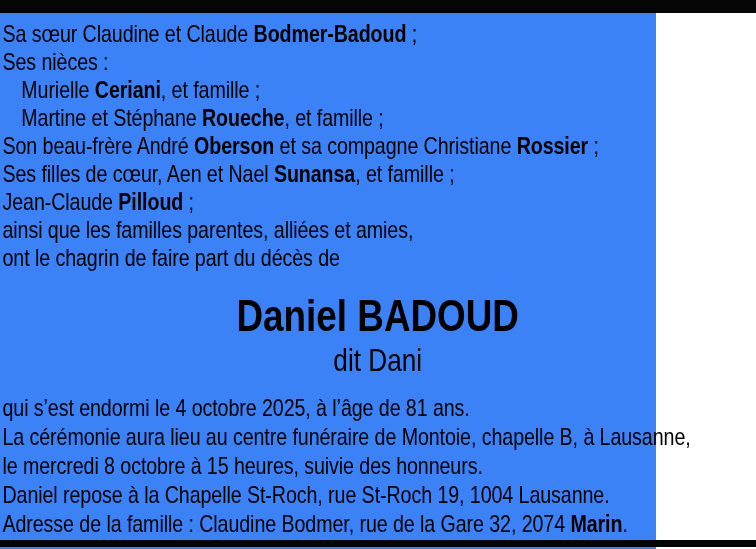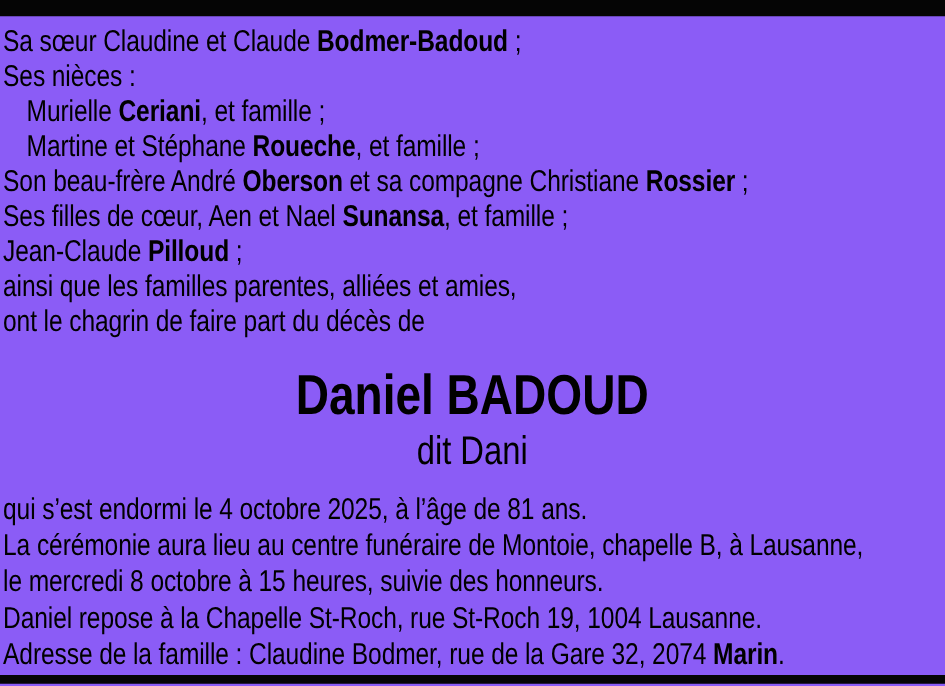--- a/index.html
+++ b/index.html
@@ -4,22 +4,22 @@
 <style>
   html, body { margin: 0; padding: 0; }
   body {
     width: 756px; height: 549px;
     background: #ffffff;
     overflow: hidden;
     font-family: "Liberation Sans", sans-serif;
   }
   .notice {
     position: relative;
-    width: 756px; height: 549px;
-    background: #8b5cf6;
+    width: 656px; height: 549px;
+    background: #3b82f6;
     color: #000000;
   }
   .rule {
     position: absolute; left: 0; width: 756px;
     background: #050505;
   }
   .rule-top { top: 0; height: 13px; }
   .rule-bottom { top: 540px; height: 7px; }
   
   .content {

